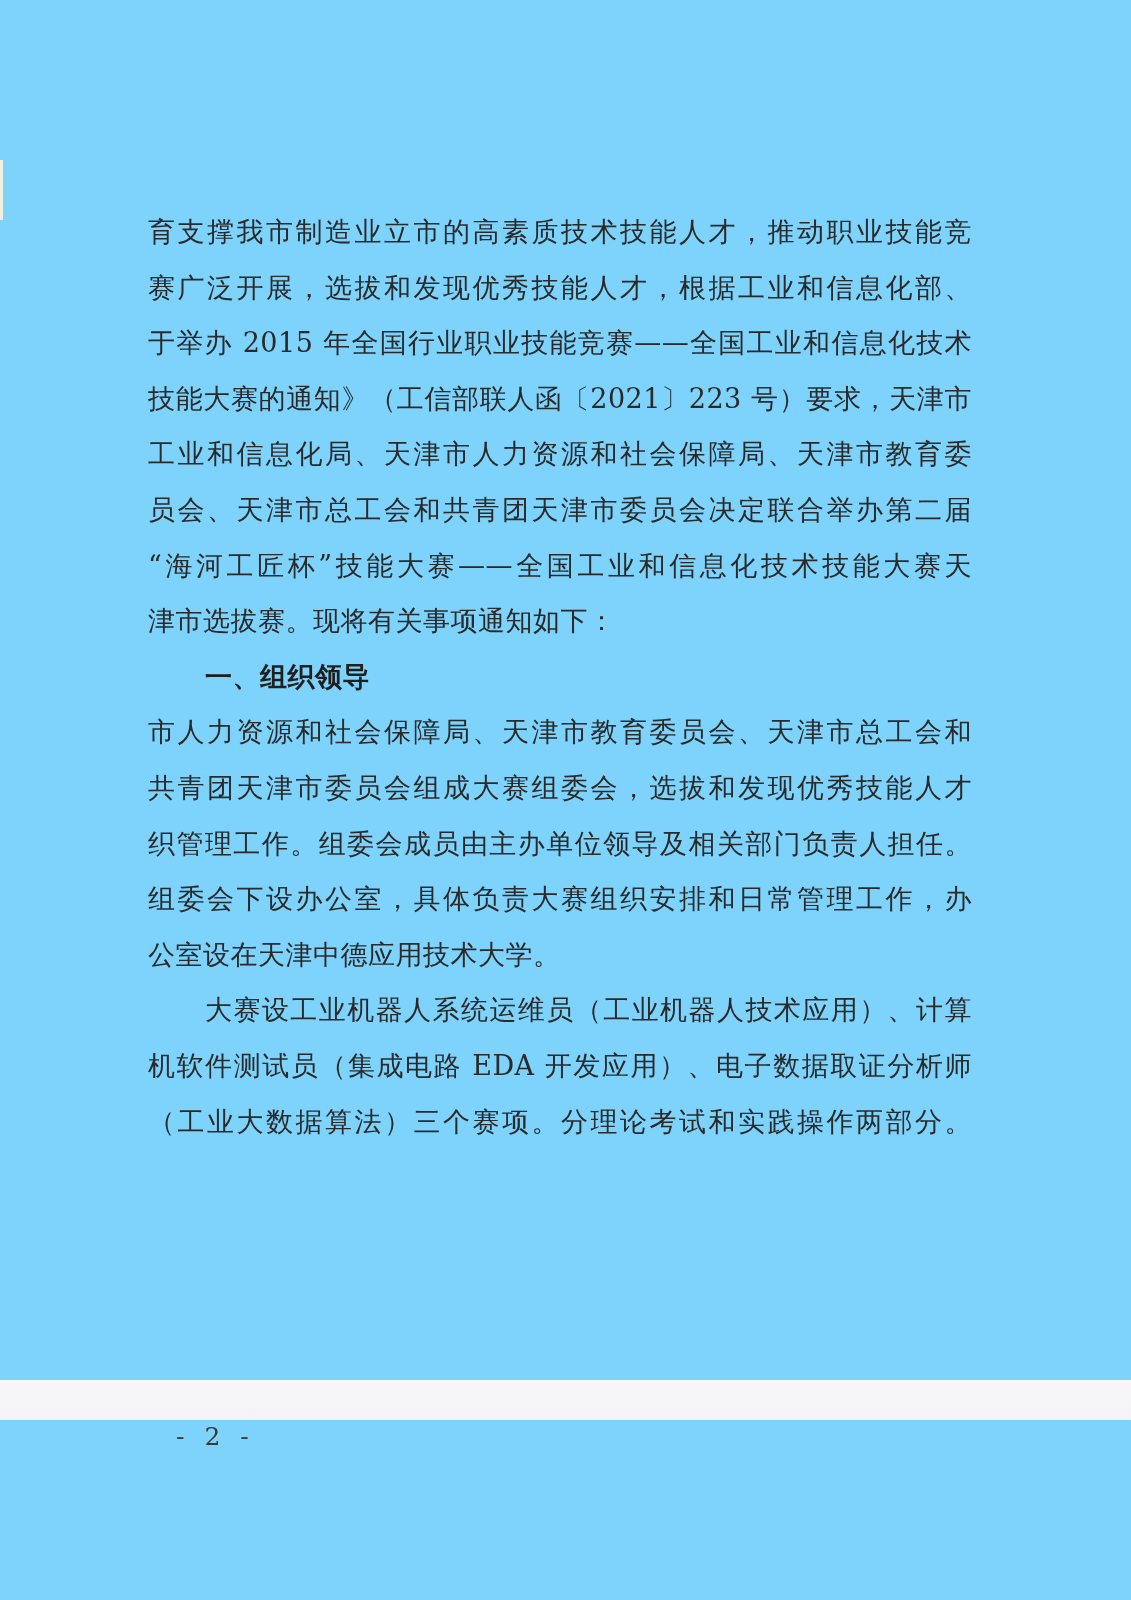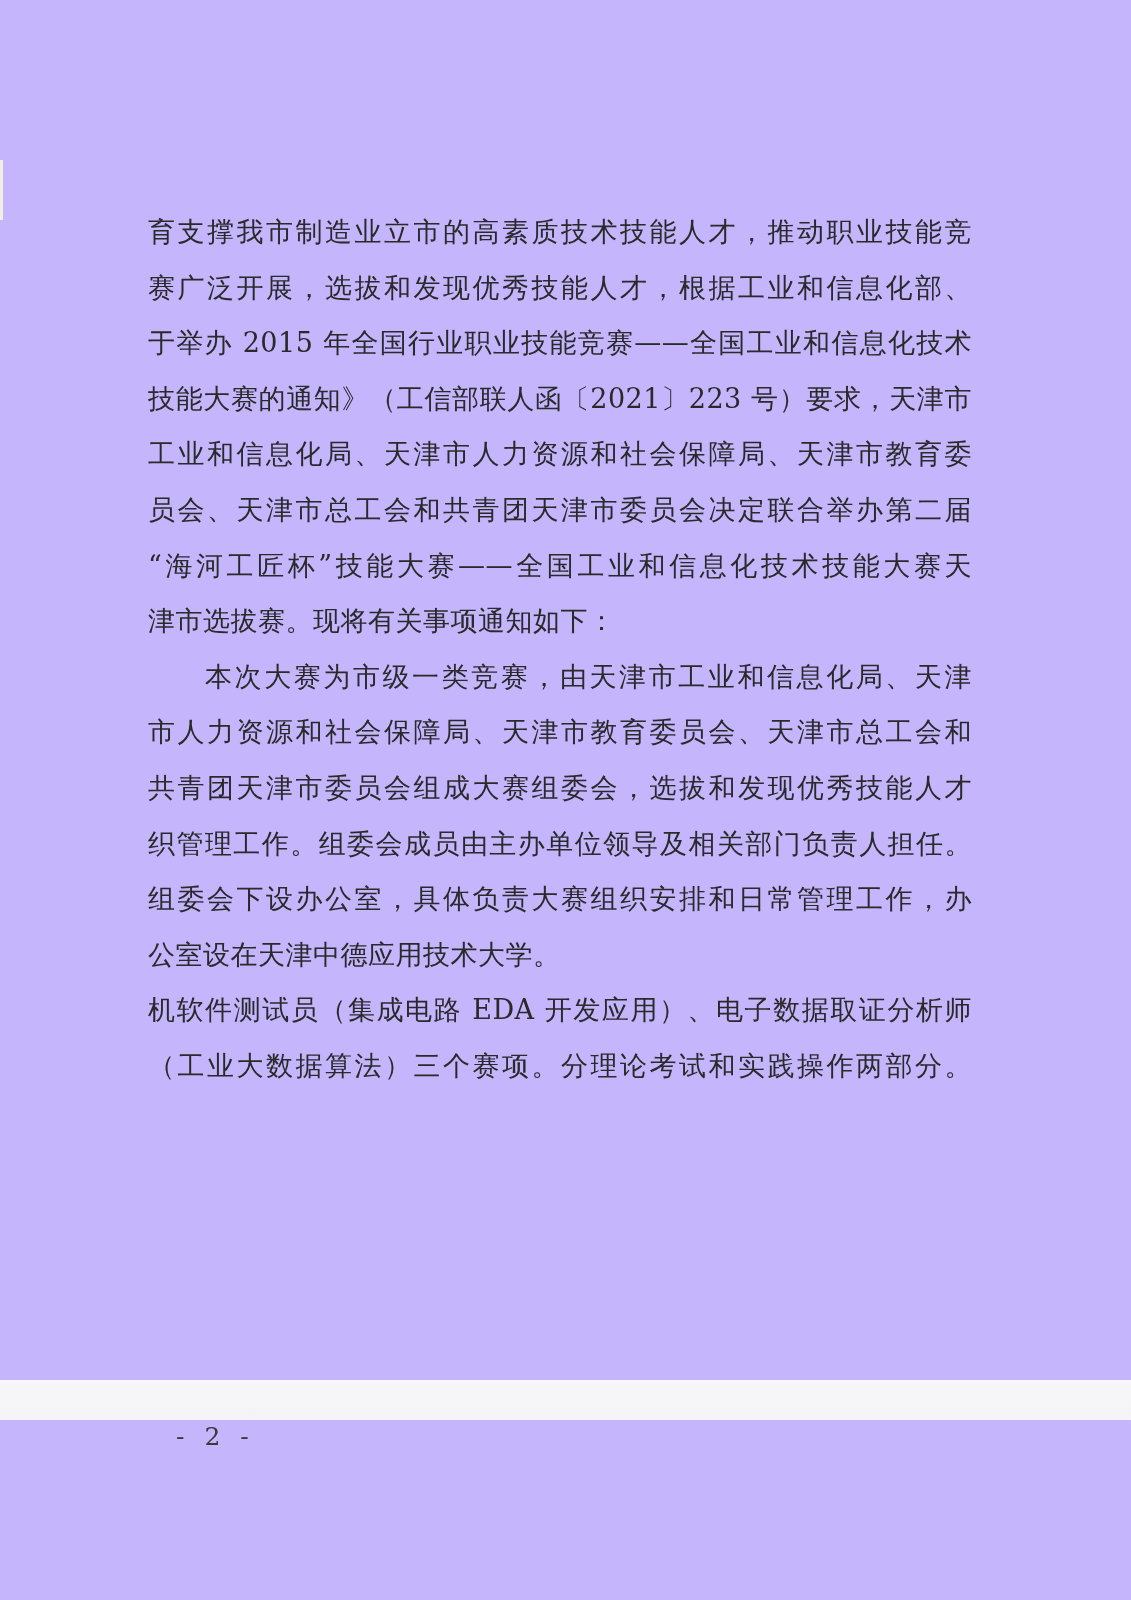--- a/index.html
+++ b/index.html
@@ -12,21 +12,21 @@
       height: 1600px;
       position: relative;
       overflow: hidden;
       background: #fefefe;
     }
     .page {
       position: absolute;
       left: 0; top: 0;
       width: 1131px;
       height: 1600px;
-      background: #c4b5fd;
+      background: #7dd3fc;
     }
     .body-text {
       position: absolute;
       left: 148px;
       top: 204px;
       width: 824px;
       color: #2a2a2a;
       font-family: "DejaVu Serif", "Liberation Serif", serif;
       font-size: 27px;
       line-height: 55.6px;
@@ -90,26 +90,27 @@
   <div class="body-text">
     <span class="line">育支撑我市制造业立市的高素质技术技能人才，推动职业技能竞</span>
     <span class="line">赛广泛开展，选拔和发现优秀技能人才，根据工业和信息化部、</span>
     <span class="line">于举办 2015 年全国行业职业技能竞赛——全国工业和信息化技术</span>
     <span class="line">技能大赛的通知》（工信部联人函〔2021〕223 号）要求，天津市</span>
     <span class="line">工业和信息化局、天津市人力资源和社会保障局、天津市教育委</span>
     <span class="line">员会、天津市总工会和共青团天津市委员会决定联合举办第二届</span>
     <span class="line">“海河工匠杯”技能大赛——全国工业和信息化技术技能大赛天</span>
     <span class="line last">津市选拔赛。现将有关事项通知如下：</span>
 
-    <span class="line indent">本次大赛为市级一类竞赛，由天津市工业和信息化局、天津</span>
+    <span class="heading">一、组织领导</span>
     <span class="line">市人力资源和社会保障局、天津市教育委员会、天津市总工会和</span>
     <span class="line">共青团天津市委员会组成大赛组委会，选拔和发现优秀技能人才</span>
     <span class="line">织管理工作。组委会成员由主办单位领导及相关部门负责人担任。</span>
     <span class="line">组委会下设办公室，具体负责大赛组织安排和日常管理工作，办</span>
     <span class="line last">公室设在天津中德应用技术大学。</span>
 
+    <span class="line indent">大赛设工业机器人系统运维员（工业机器人技术应用）、计算</span>
     <span class="line">机软件测试员（集成电路 EDA 开发应用）、电子数据取证分析师</span>
     <span class="line">（工业大数据算法）三个赛项。分理论考试和实践操作两部分。</span>
   </div>
 
   <div class="footer-band"></div>
   <div class="page-number">- 2 -</div>
 </div>
 
 </body></html>

